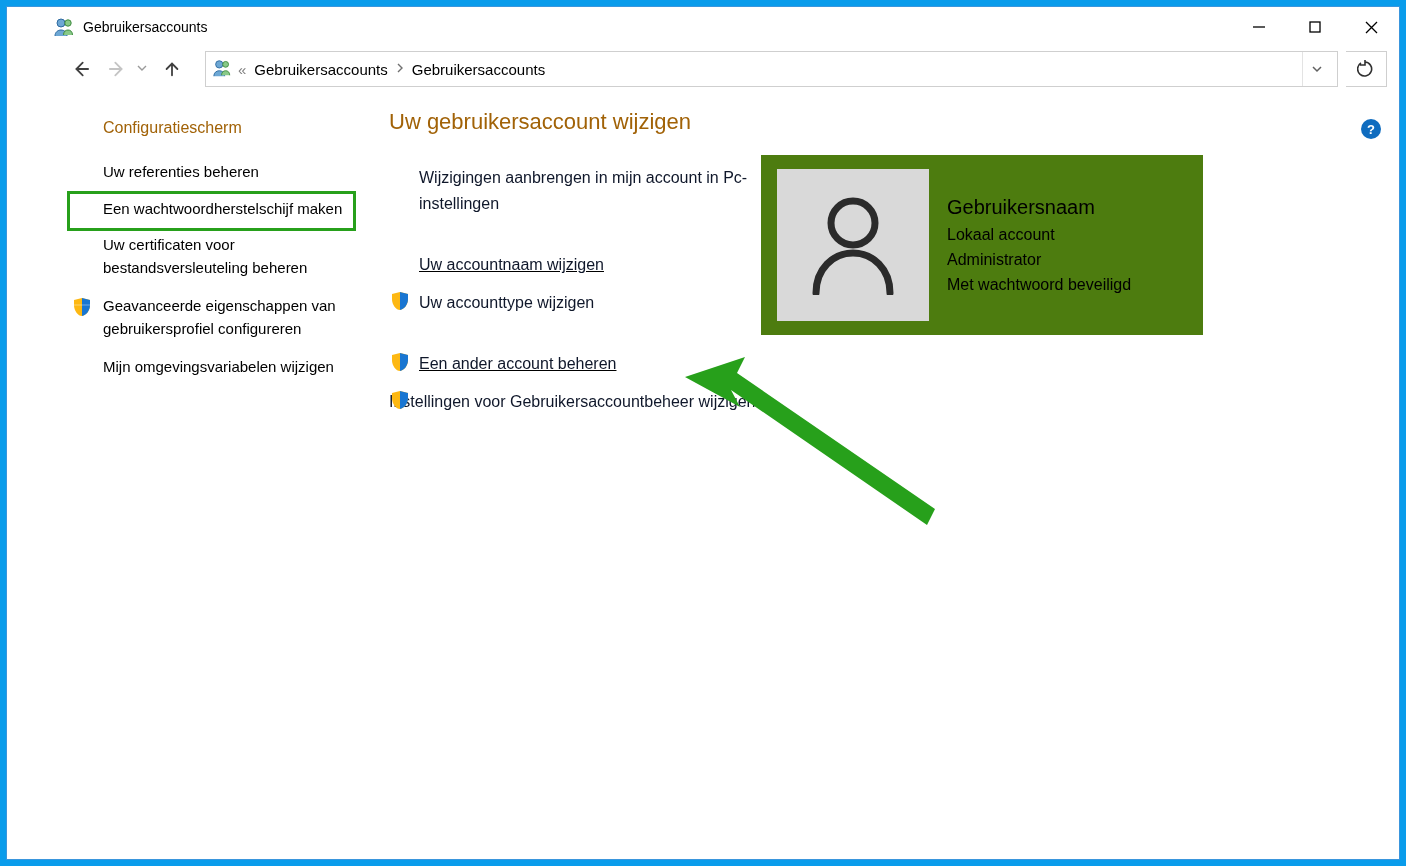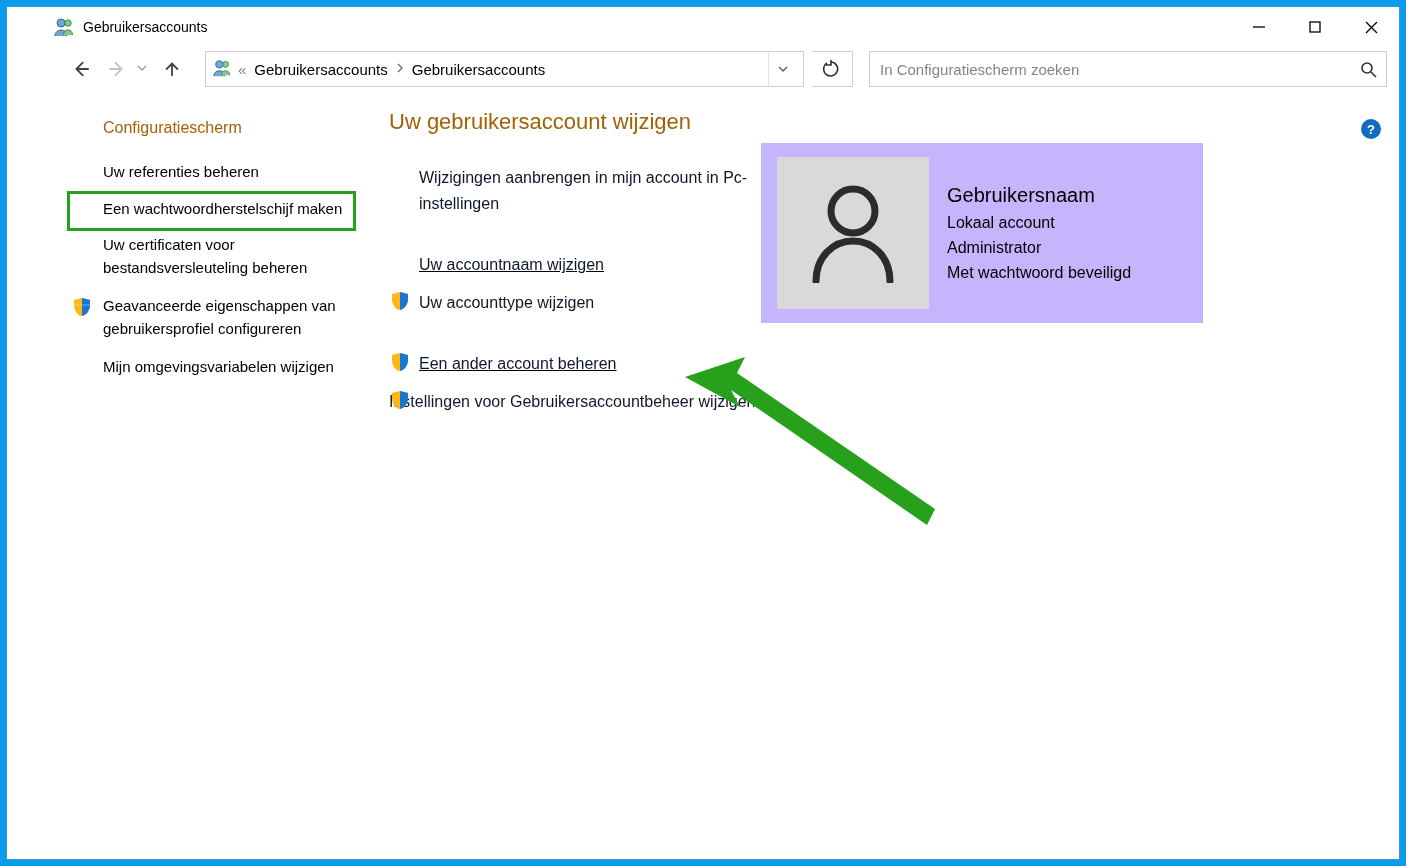--- a/index.html
+++ b/index.html
@@ -135,22 +135,22 @@
     position:relative;padding:6px 0 6px 30px;line-height:1.6;
   }
   .action-row a{
     color:#0f172a;text-decoration:none;font-size:16px;
   }
   .action-row.gap{margin-top:24px;text-decoration:underline;}
   .action-row .shield{left:0;top:6px;}
 
   
   .card{
-    position:absolute;right:176px;top:40px;
-    width:410px;background:#c4b5fd;
+    position:absolute;right:176px;top:52px;
+    width:410px;background:#4d7c0f;
     padding:14px 16px;display:flex;align-items:center;gap:18px;
   }
   .avatar{
     width:152px;height:152px;background:#d9d9d9;
     display:flex;align-items:center;justify-content:center;
   }
   .user-info{font-size:16px;line-height:1.55;}
   .user-name{font-size:20px;}
 
   
@@ -241,29 +241,20 @@
             <path d="M2 4l4 4 4-4" stroke="#606060" stroke-width="1.5" fill="none"></path>
           </svg>
       </span>
     </div>
     <div class="refresh">
       <svg width="18" height="18" viewBox="0 0 18 18">
           <path d="M4 3a7 7 0 1 0 4-1M8 0v5H3" fill="none" stroke="#303030" stroke-width="1.6"></path>
         </svg>
     </div>
 
-    <div class="search">
-      <input placeholder="In Configuratiescherm zoeken" style="">
-      <div class="search-btn">
-        <svg width="17" height="17" viewBox="0 0 17 17">
-            <circle cx="7" cy="7" r="5" fill="none" stroke="#303030" stroke-width="1.6"></circle>
-            <path d="M11 11l5 5" stroke="#303030" stroke-width="1.6"></path>
-          </svg>
-      </div>
-    </div>
   </div>
 
   <div class="help">?</div>
 
   <div class="body">
 
     <div class="side">
       <div class="side-home">Configuratiescherm</div>
 
       <div class="side-item">Uw referenties beheren</div>

